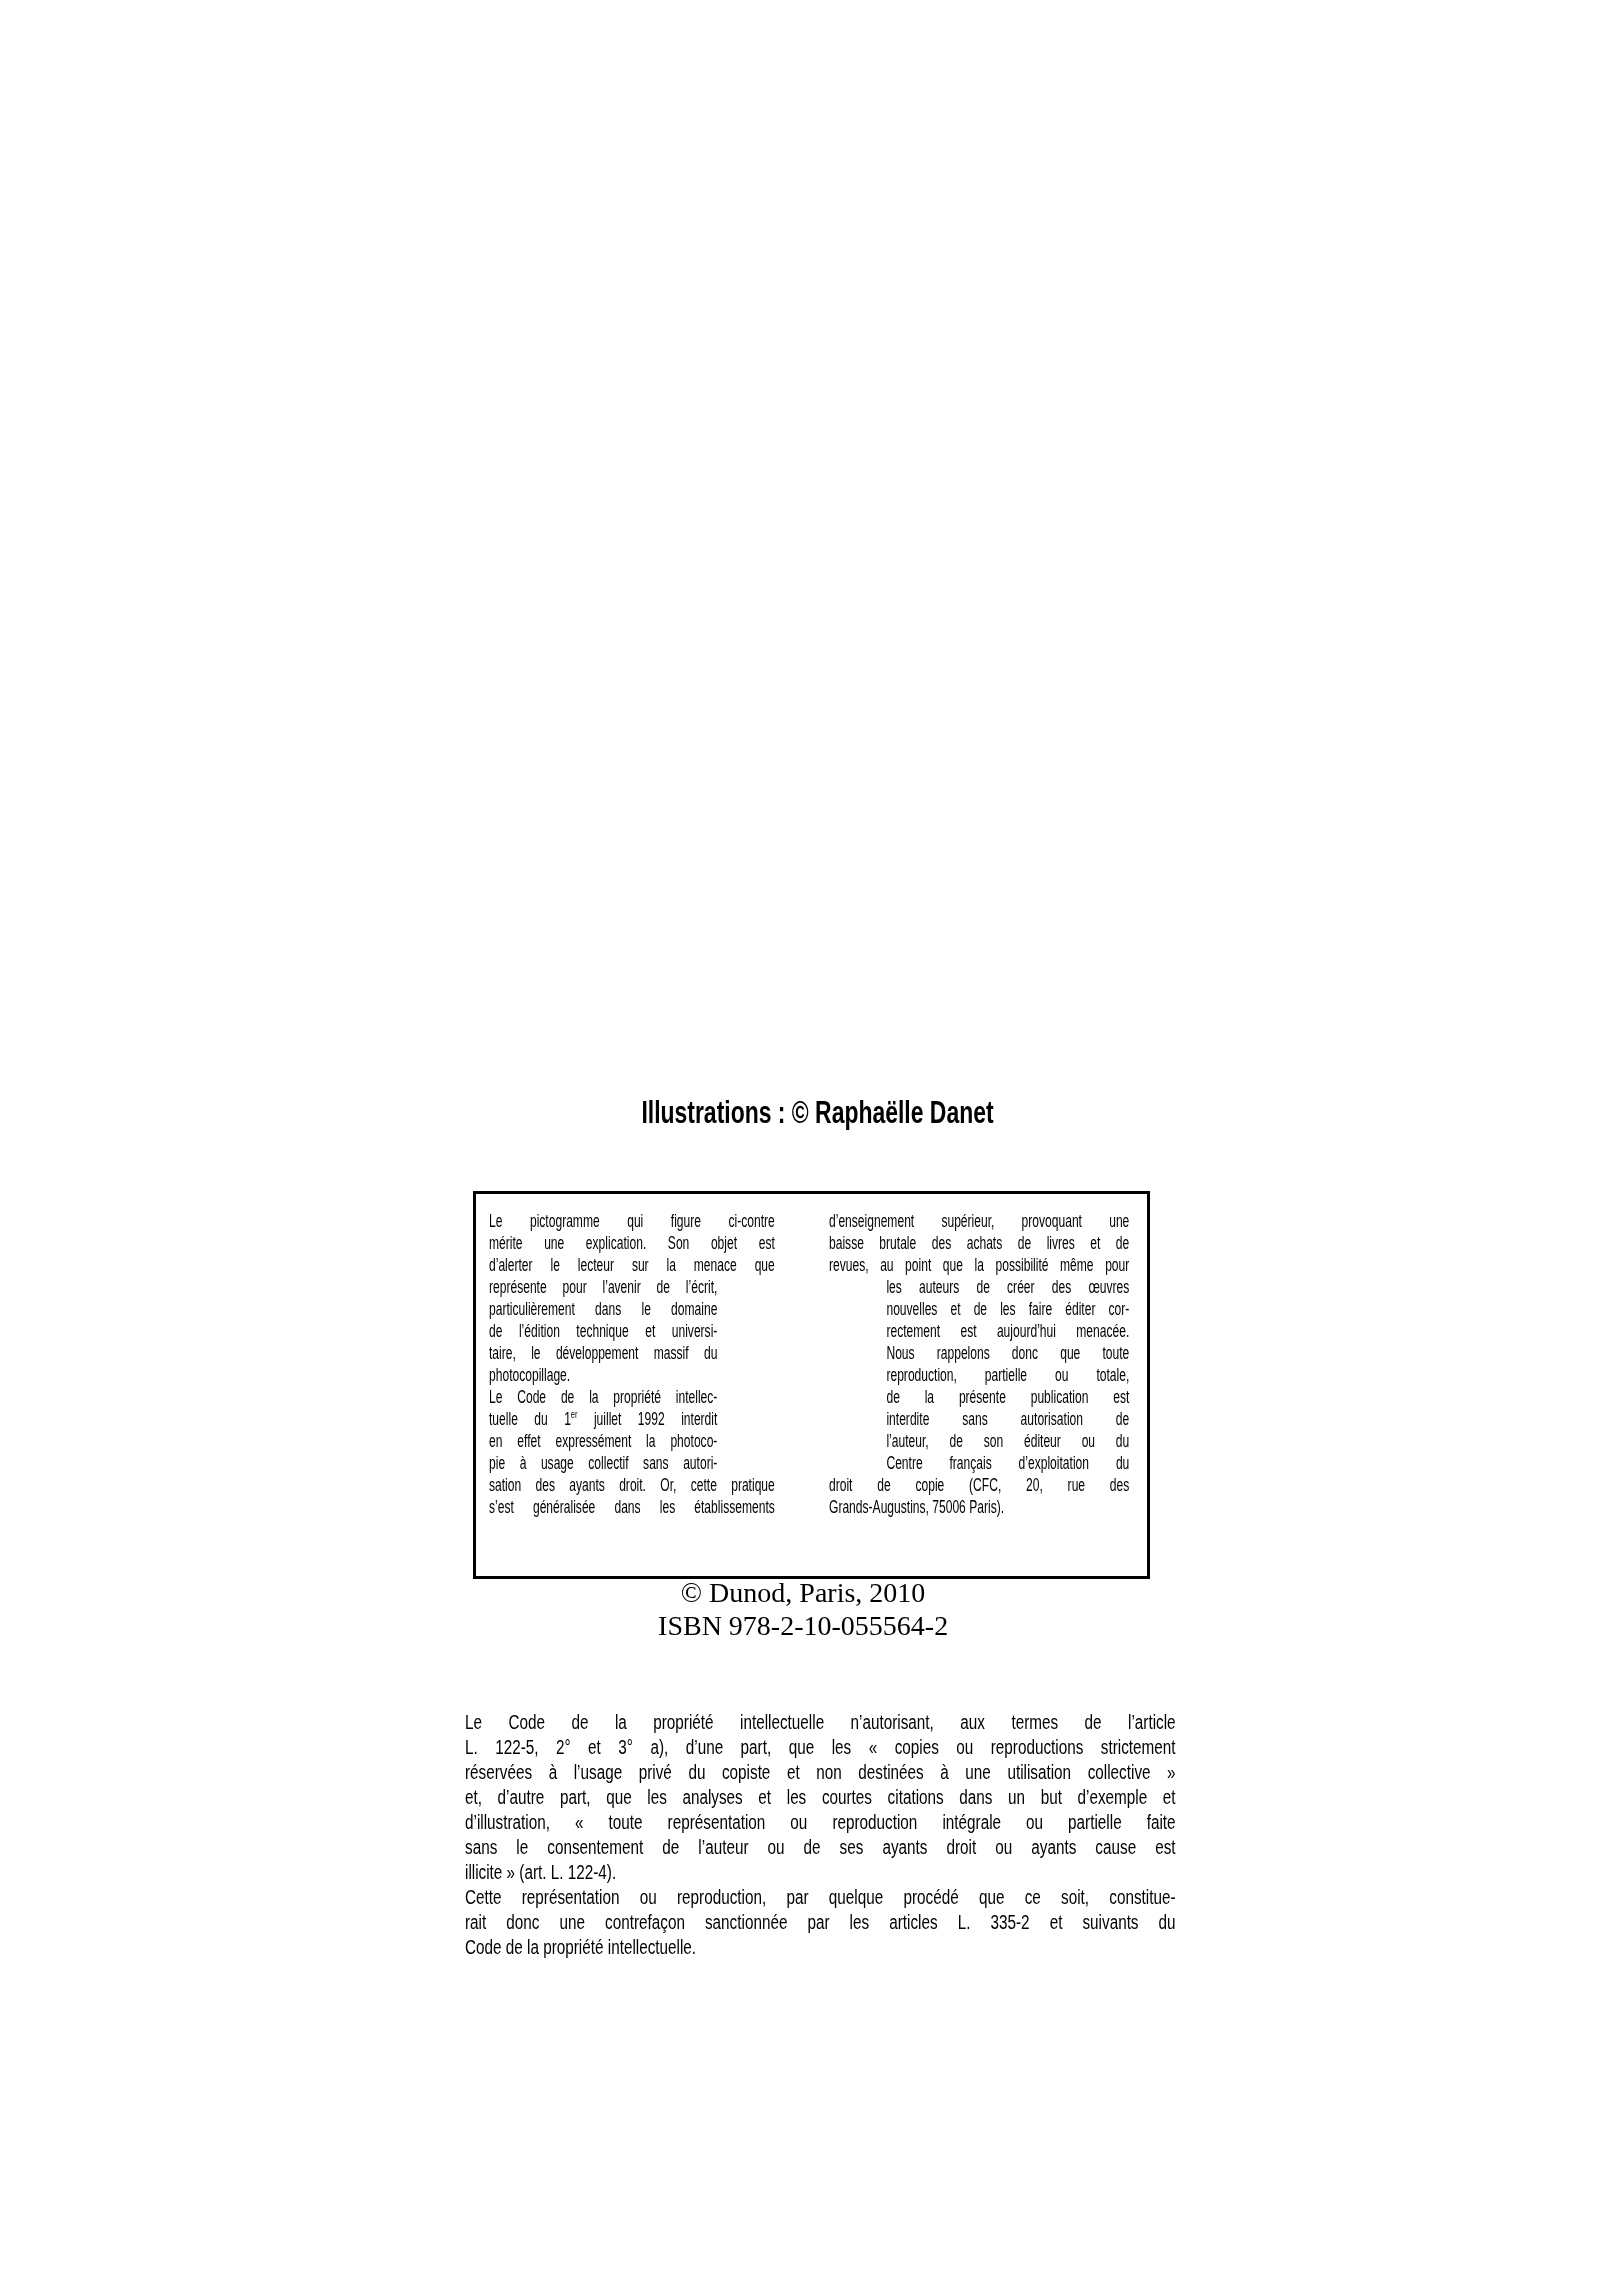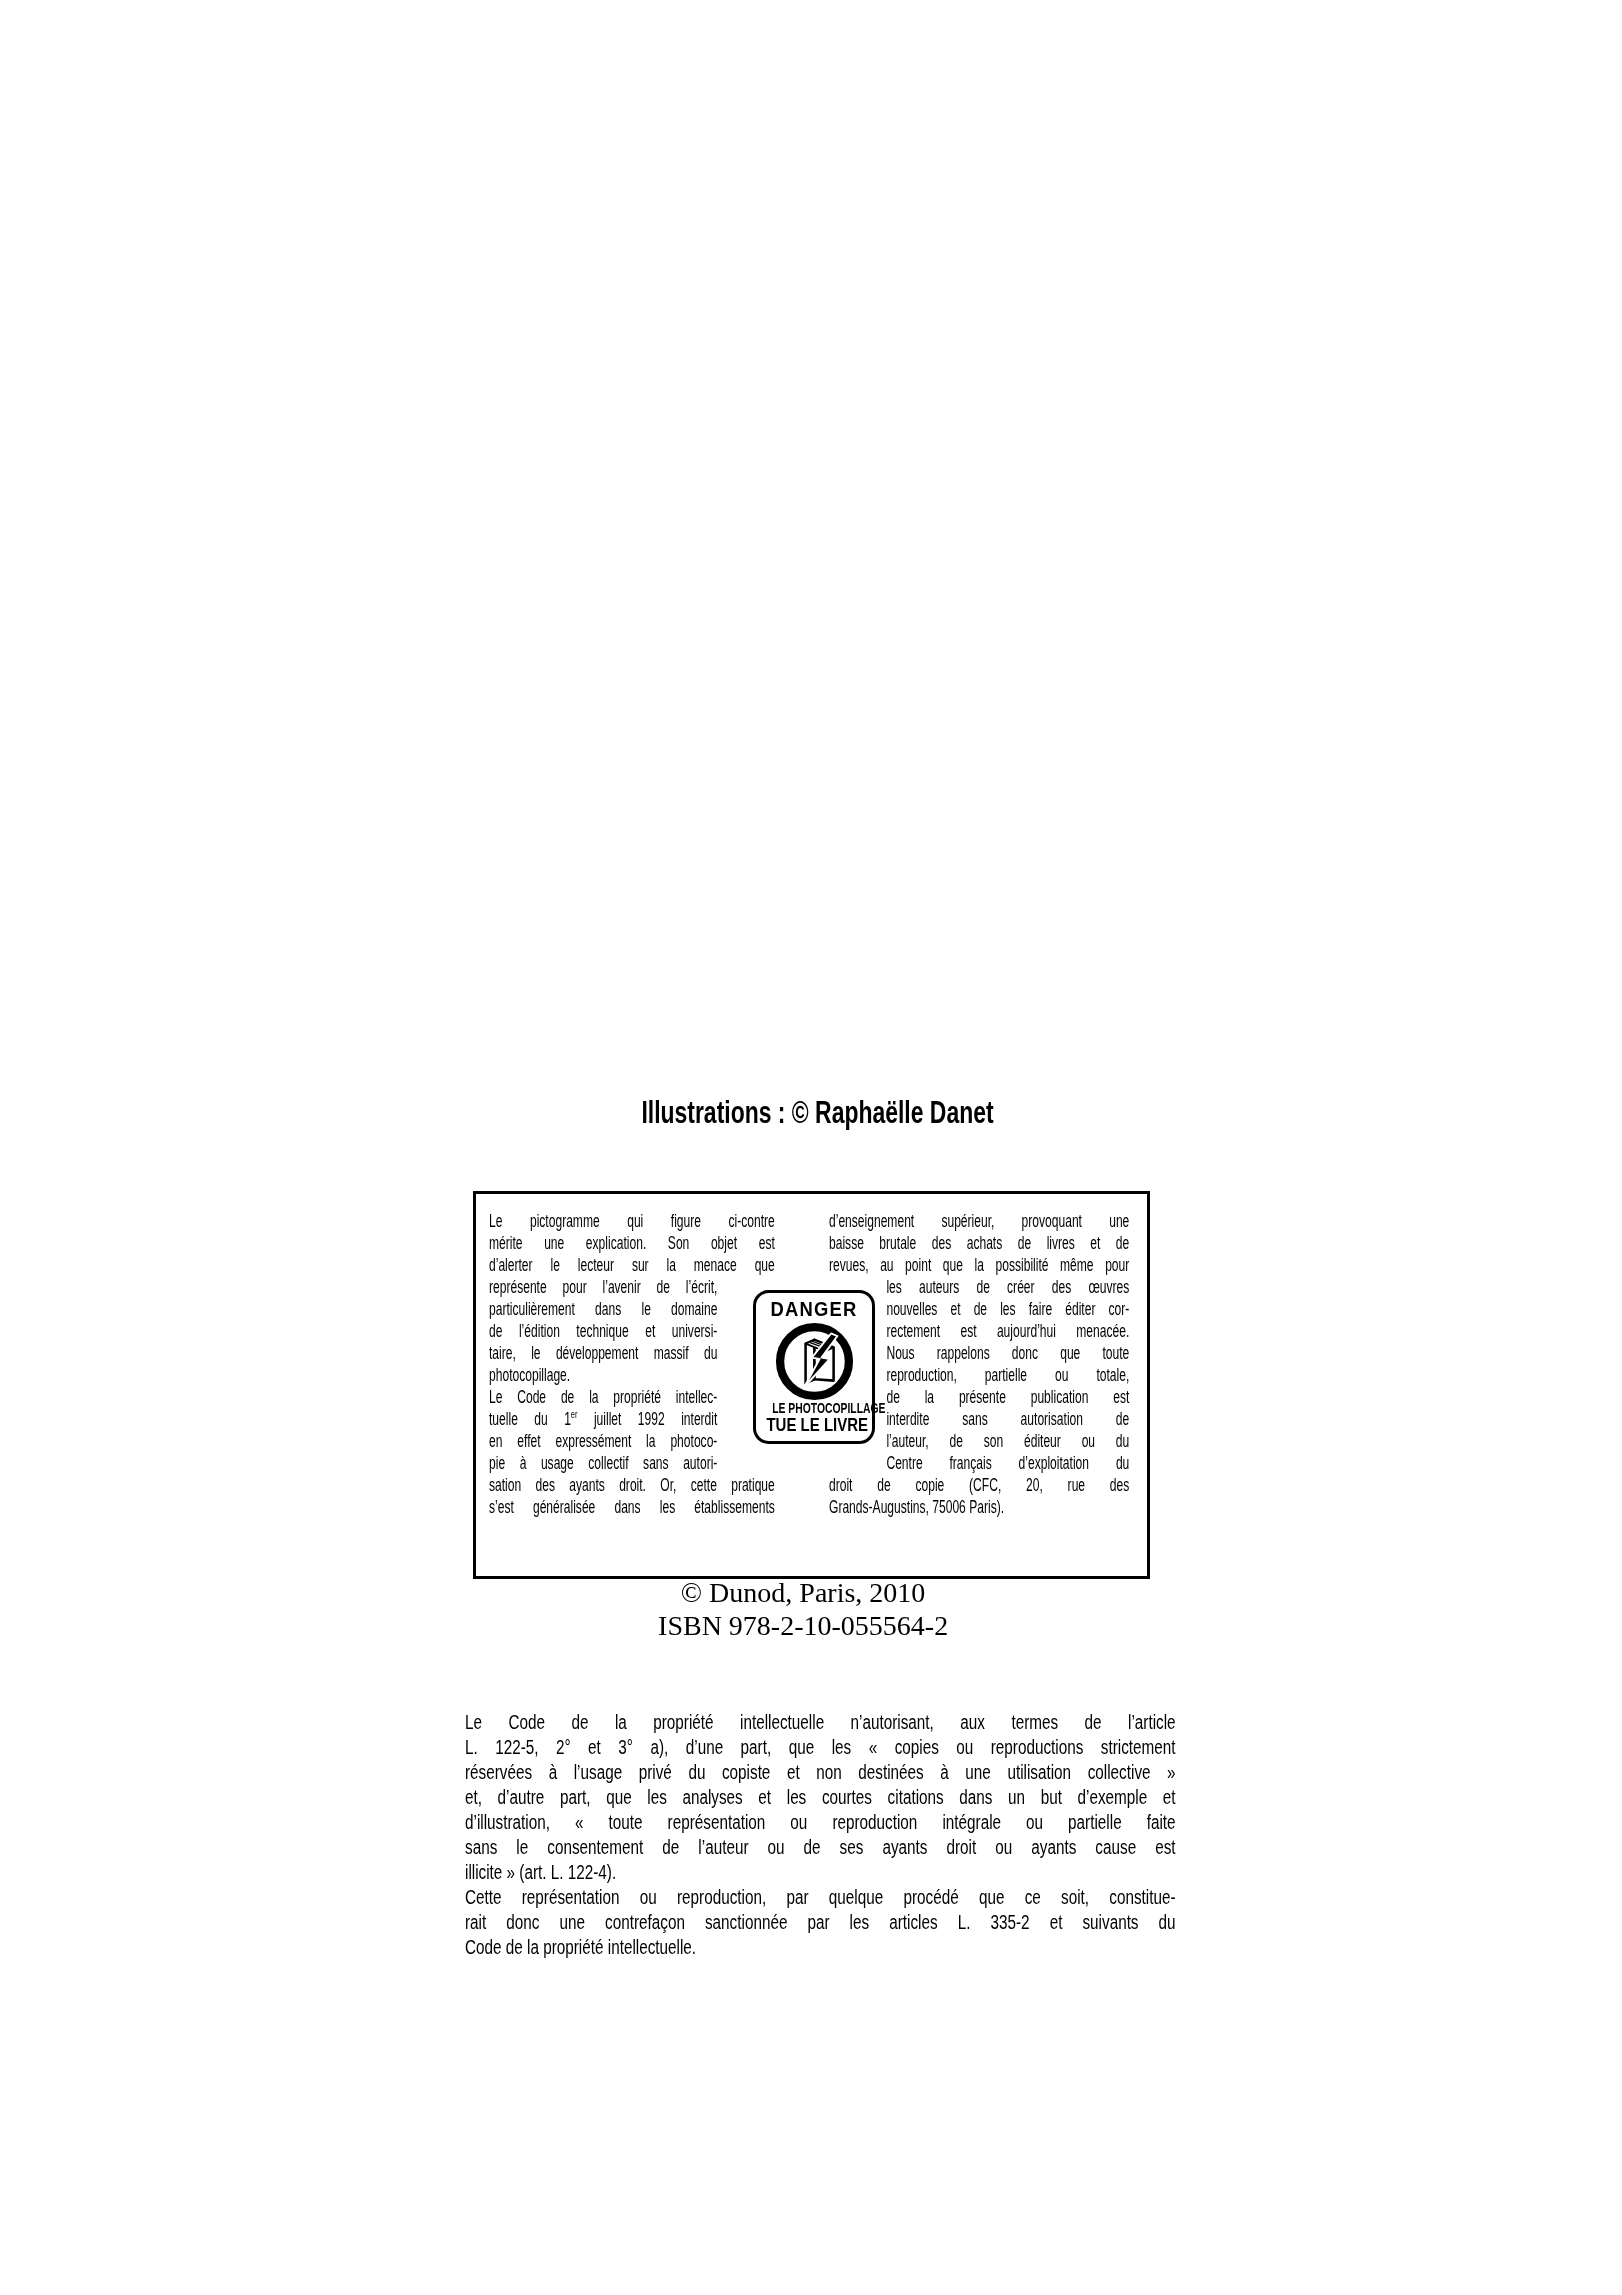--- a/index.html
+++ b/index.html
@@ -105,34 +105,20 @@
         <div class="tline">Nous rappelons donc que toute</div>
         <div class="tline">reproduction, partielle ou totale,</div>
         <div class="tline">de la présente publication est</div>
         <div class="tline">interdite sans autorisation de</div>
         <div class="tline">l’auteur, de son éditeur ou du</div>
         <div class="tline">Centre français d’exploitation du</div>
         <div class="tline">droit de copie (CFC, 20, rue des</div>
         <div class="tline">Grands-Augustins, 75006 Paris).</div>
       </div>
 
-    <div class="logo">
-      <div class="logo-danger">DANGER</div>
-      <svg width="79" height="79" viewBox="0 0 124 124" aria-hidden="true">
-        <circle cx="62" cy="62" r="54" fill="#ffffff" stroke="#000000" stroke-width="13"></circle>
-        <polygon points="48,34 62,28 62,90 48,96" fill="#ffffff" stroke="#000000" stroke-width="4" stroke-linejoin="round"></polygon>
-        <polygon points="62,28 92,40 92,92 62,90" fill="#ffffff" stroke="#000000" stroke-width="4" stroke-linejoin="round"></polygon>
-        <polygon points="48,34 62,28 92,40 78,46" fill="#ffffff" stroke="#000000" stroke-width="3" stroke-linejoin="round"></polygon>
-        <line x1="54" y1="32" x2="84" y2="43" stroke="#000" stroke-width="2"></line>
-        <line x1="58" y1="30" x2="88" y2="41" stroke="#000" stroke-width="2"></line>
-        <polygon points="88,18 58,56 70,58 46,102 86,58 73,56 98,22" fill="#000000" stroke="#ffffff" stroke-width="3" stroke-linejoin="round"></polygon>
-      </svg>
-      <div class="logo-l1">LE PHOTOCOPILLAGE</div>
-      <div class="logo-l2">TUE LE LIVRE</div>
-    </div>
   </div>
 
   <div class="copyright">
     <div>© Dunod, Paris, 2010</div>
     <div>ISBN  978-2-10-055564-2</div>
   </div>
 
   <div class="legal">
       <div class="tline">Le Code de la propriété intellectuelle n’autorisant, aux termes de l’article</div>
       <div class="tline">L. 122-5, 2° et 3° a), d’une part, que les « copies ou reproductions strictement</div>

